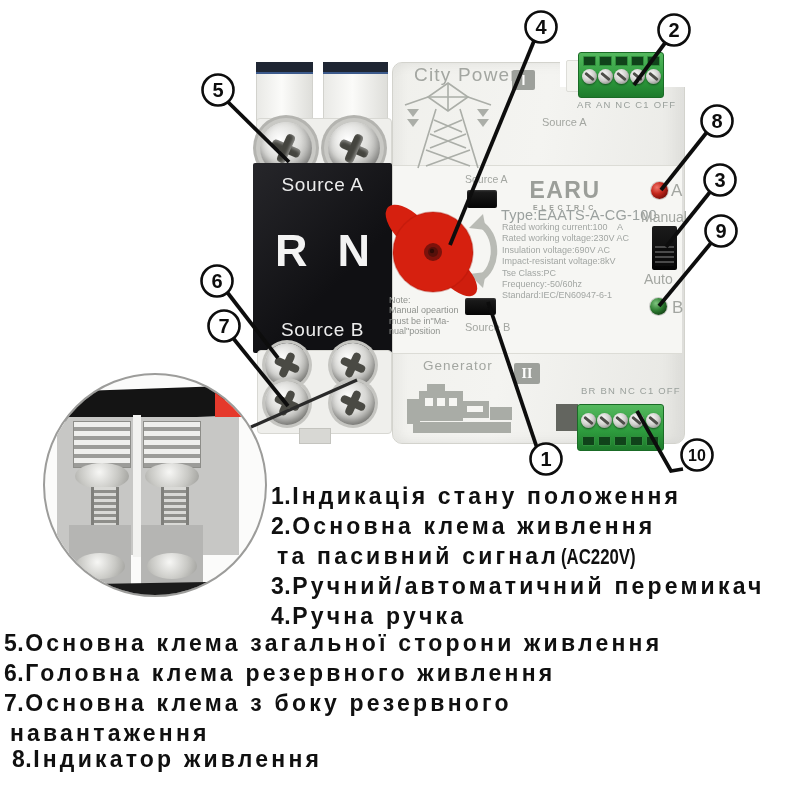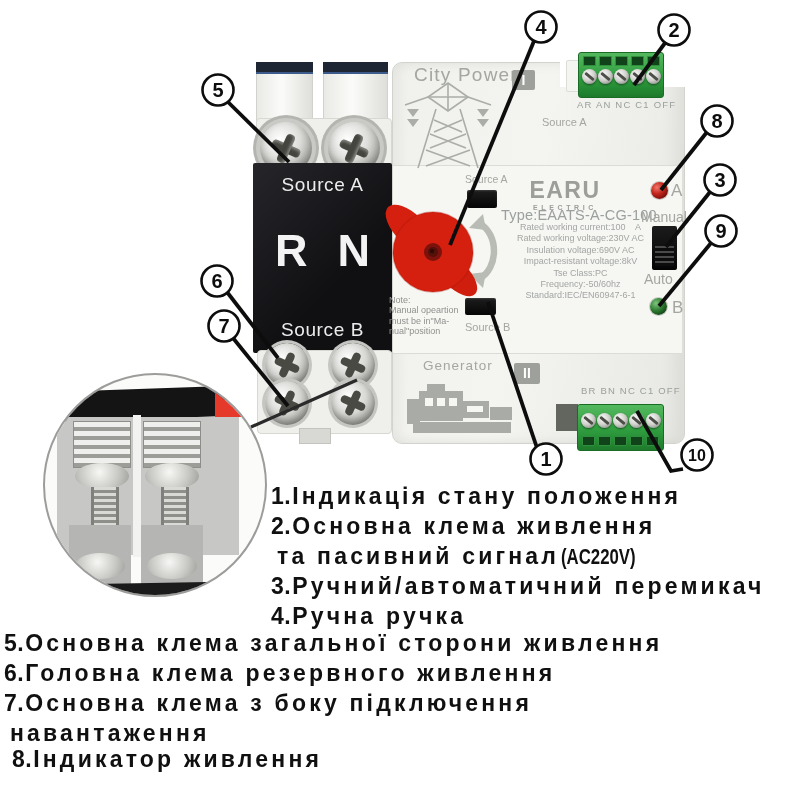--- a/index.html
+++ b/index.html
@@ -39,21 +39,21 @@
   .led{border-radius:50%;}
   .led-red{background:radial-gradient(circle at 35% 32%,#f2766b,#c3271c 40%,#7c0f0a 75%,#550906);box-shadow:0 0 0 1px rgba(0,0,0,.18);}
   .led-green{background:radial-gradient(circle at 35% 32%,#7fc47f,#2e7c31 45%,#123f14 80%);box-shadow:0 0 0 1px rgba(0,0,0,.18);}
   .slide-switch{background:linear-gradient(#1b1b1b,#040404);border-radius:2px;}
   .slide-switch::after{content:"";position:absolute;left:3px;right:3px;top:46%;bottom:9%;
     background:repeating-linear-gradient(180deg,#4a4a4a 0 2px,#0c0c0c 2px 5px);}
   .brand{font-weight:700;font-size:23px;letter-spacing:1.5px;color:#9b9e99;text-align:center;}
   .brand-sub{font-size:7px;letter-spacing:3.6px;color:#9b9e99;text-align:center;font-weight:700;}
   .type-line{font-size:14.5px;color:#9aa09e;letter-spacing:.2px;}
   .specs{width:157px;font-size:9px;line-height:11.4px;color:#a2a6a3;}
-  .specs .row{display:flex;justify-content:center;}
+  .specs .row{display:flex;justify-content:flex-start;}
   .specs .v{white-space:pre;text-align:right;}
   .note{font-size:9px;line-height:10.3px;color:#8f928e;}
   .pins{font-size:9.5px;letter-spacing:1.2px;color:#9aa09c;text-align:center;white-space:nowrap;}
 
   
   .tblock{background:linear-gradient(#55b85e,#2f9e3f 55%,#1d7a2b);border:1px solid #1a6b26;border-radius:3px;}
   .slot{position:absolute;width:11px;height:8px;background:#10431a;border:1px solid #2f8f3c;border-radius:1px;}
   .screw-s{position:absolute;width:15px;height:15px;border-radius:50%;
     background:radial-gradient(circle at 38% 34%,#fcfcfb,#cfcfcc 48%,#93938f 80%);
     box-shadow:0 1px 2px rgba(0,0,0,.45);}
@@ -207,21 +207,21 @@
 
   <div class="abs led led-red" style="left:651px;top:182px;width:17px;height:17px;"></div>
   <div class="abs gray" style="left:671px;top:181px;font-size:17px;">A</div>
   <div class="abs gray" style="left:641px;top:209px;font-size:14px;">Manual</div>
   <div class="abs slide-switch" style="left:652px;top:226px;width:25px;height:44px;"></div>
   <div class="abs gray" style="left:644px;top:271px;font-size:14px;">Auto</div>
   <div class="abs led led-green" style="left:650px;top:298px;width:17px;height:17px;"></div>
   <div class="abs gray" style="left:672px;top:298px;font-size:17px;">B</div>
 
   <div class="abs gray" style="left:423px;top:358px;font-size:13.5px;letter-spacing:1px;">Generator</div>
-  <div class="abs badge" style="left:514px;top:363px;width:26px;height:21px;font-size:14px;line-height:21px;">II</div>
+  <div class="abs badge" style="left:514px;top:363px;width:26px;height:21px;font-size:14px;line-height:21px;font-family:Liberation Serif, serif;">II</div>
 
   <svg class="abs" style="left:405px;top:382px;" width="112" height="56" viewBox="0 0 112 56">
     <g fill="#a9aca6">
       <rect x="22" y="2" width="18" height="9"></rect>
       <rect x="14" y="9" width="44" height="30"></rect>
       <rect x="2" y="17" width="13" height="25"></rect>
       <rect x="56" y="19" width="28" height="17"></rect>
       <rect x="85" y="25" width="22" height="13"></rect>
       <rect x="8" y="40" width="98" height="11"></rect>
     </g>
@@ -267,21 +267,21 @@
   </div>
 
   <div class="lg" style="left:271px;top:483px;"><span class="n">1.</span><span>Індикація стану положення</span></div>
   <div class="lg" style="left:271px;top:513px;"><span class="n">2.</span><span>Основна клема живлення</span></div>
   <div class="lg" style="left:277px;top:543px;"><span>та пасивний сигнал</span><span class="sfx">(AC220V)</span></div>
   <div class="lg" style="left:271px;top:573px;"><span class="n">3.</span><span>Ручний/автоматичний перемикач</span></div>
   <div class="lg" style="left:271px;top:603px;"><span class="n">4.</span><span>Ручна ручка</span></div>
 
   <div class="lg" style="left:4px;top:630px;"><span class="n">5.</span><span>Основна клема загальної сторони живлення</span></div>
   <div class="lg" style="left:4px;top:660px;"><span class="n">6.</span><span>Головна клема резервного живлення</span></div>
-  <div class="lg" style="left:4px;top:690px;"><span class="n">7.</span><span>Основна клема з боку підключення</span></div>
+  <div class="lg" style="left:4px;top:690px;"><span class="n">7.</span><span>Основна клема з боку резервного</span></div>
   <div class="lg" style="left:10px;top:720px;"><span>навантаження</span></div>
   <div class="lg" style="left:12px;top:746px;"><span class="n">8.</span><span>Індикатор живлення</span></div>
 
   <svg class="abs" style="left:0;top:0;z-index:20;" width="800" height="800" viewBox="0 0 800 800">
     <g stroke="#0d0d0d" stroke-width="3.8" fill="none">
       <path d="M534,41 L450,245"></path>
       <path d="M665,43 L634,85"></path>
       <path d="M707,132 L661,190"></path>
       <path d="M710,192 L666,247"></path>
       <path d="M711,243 L659,306"></path>

